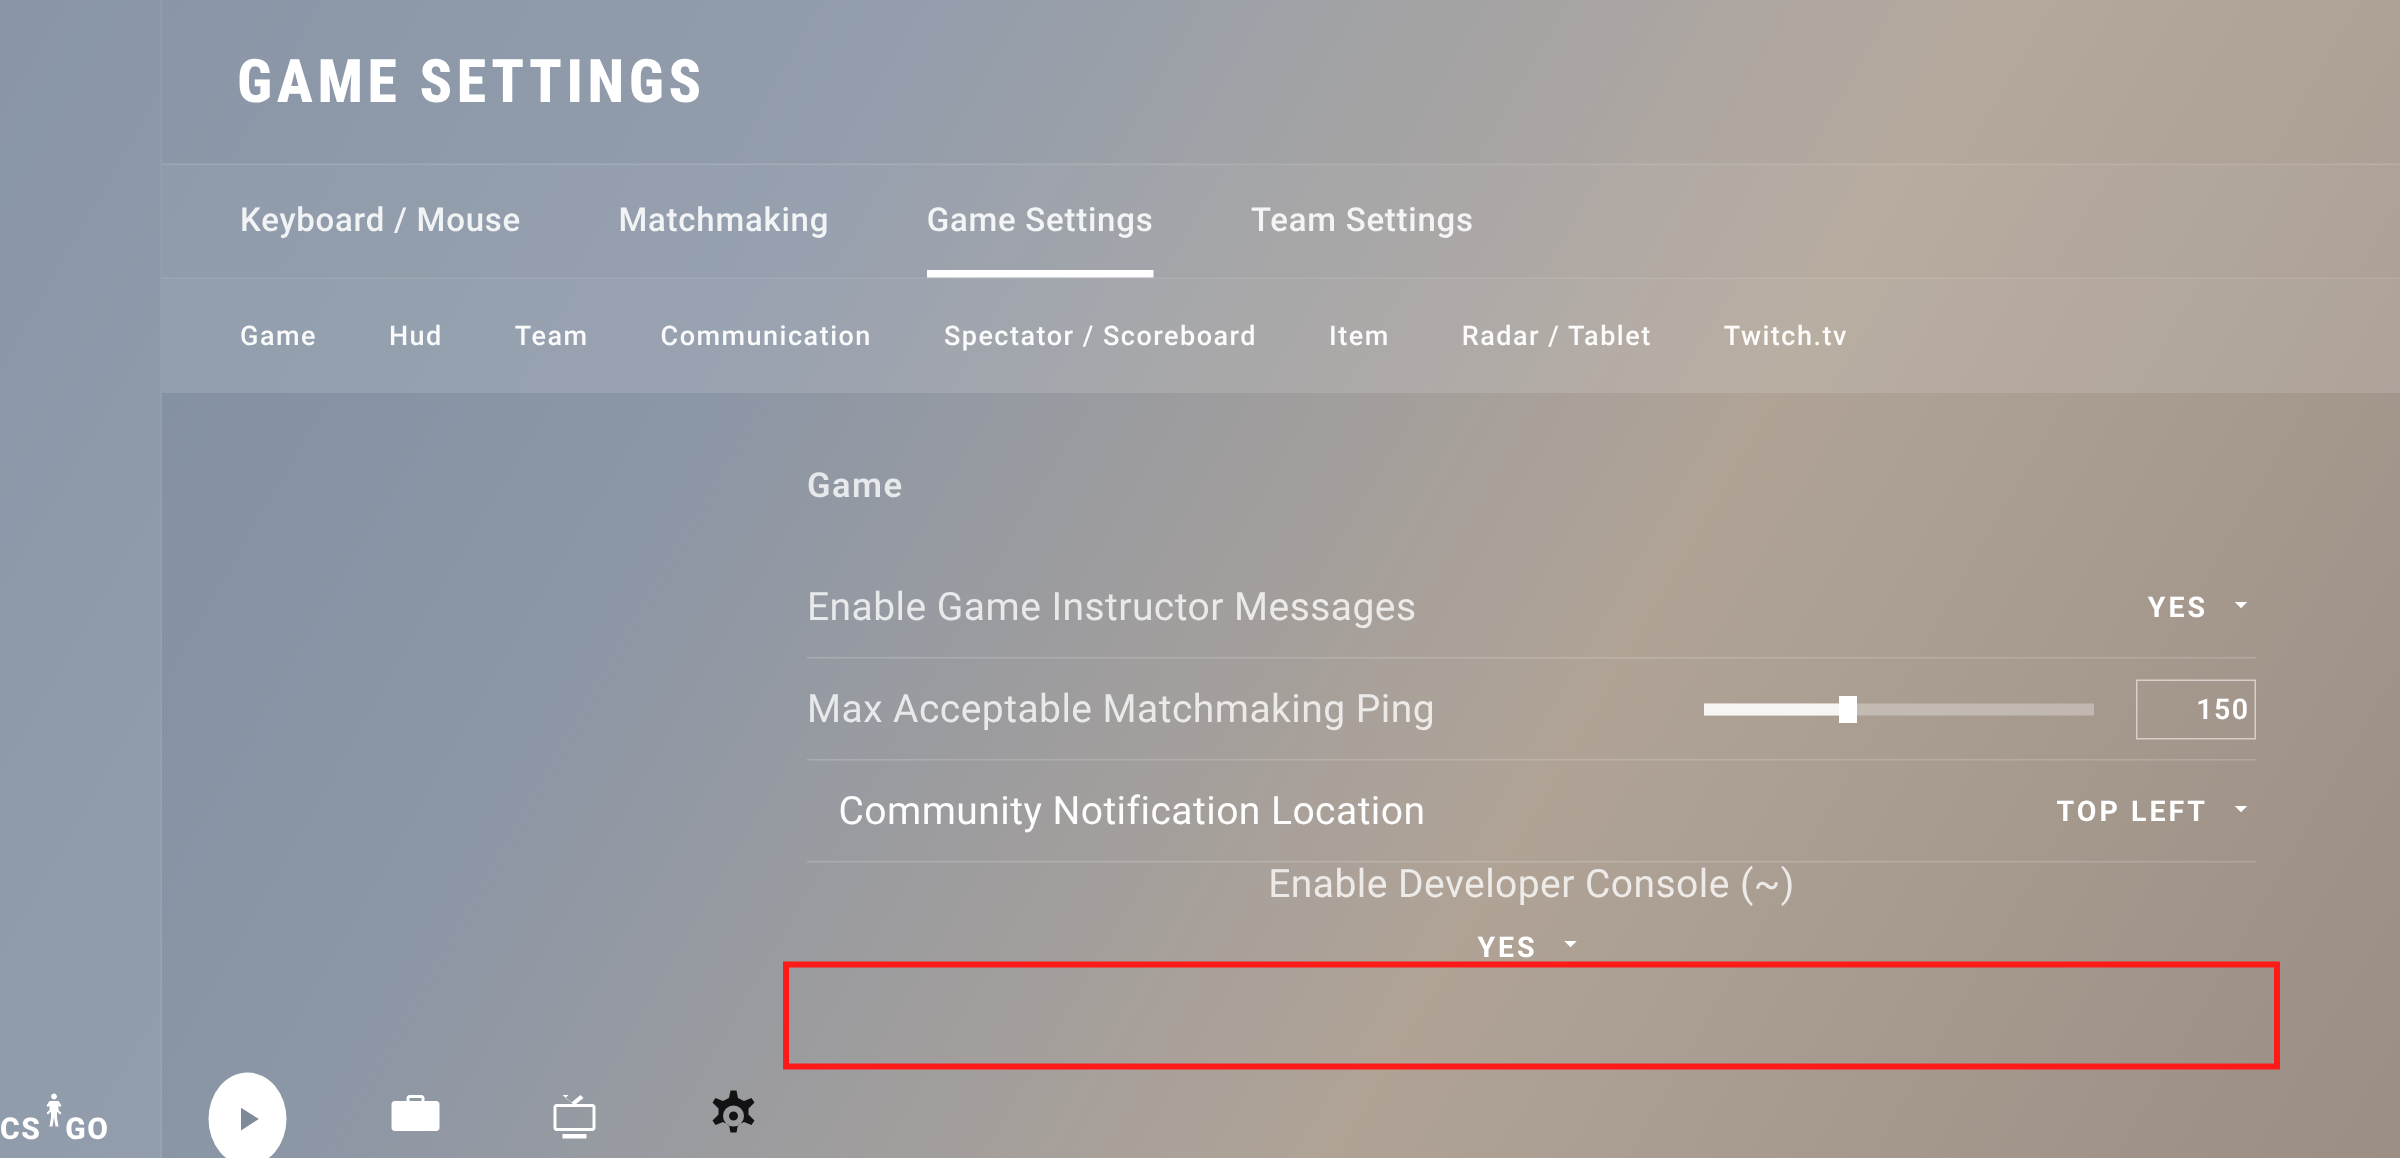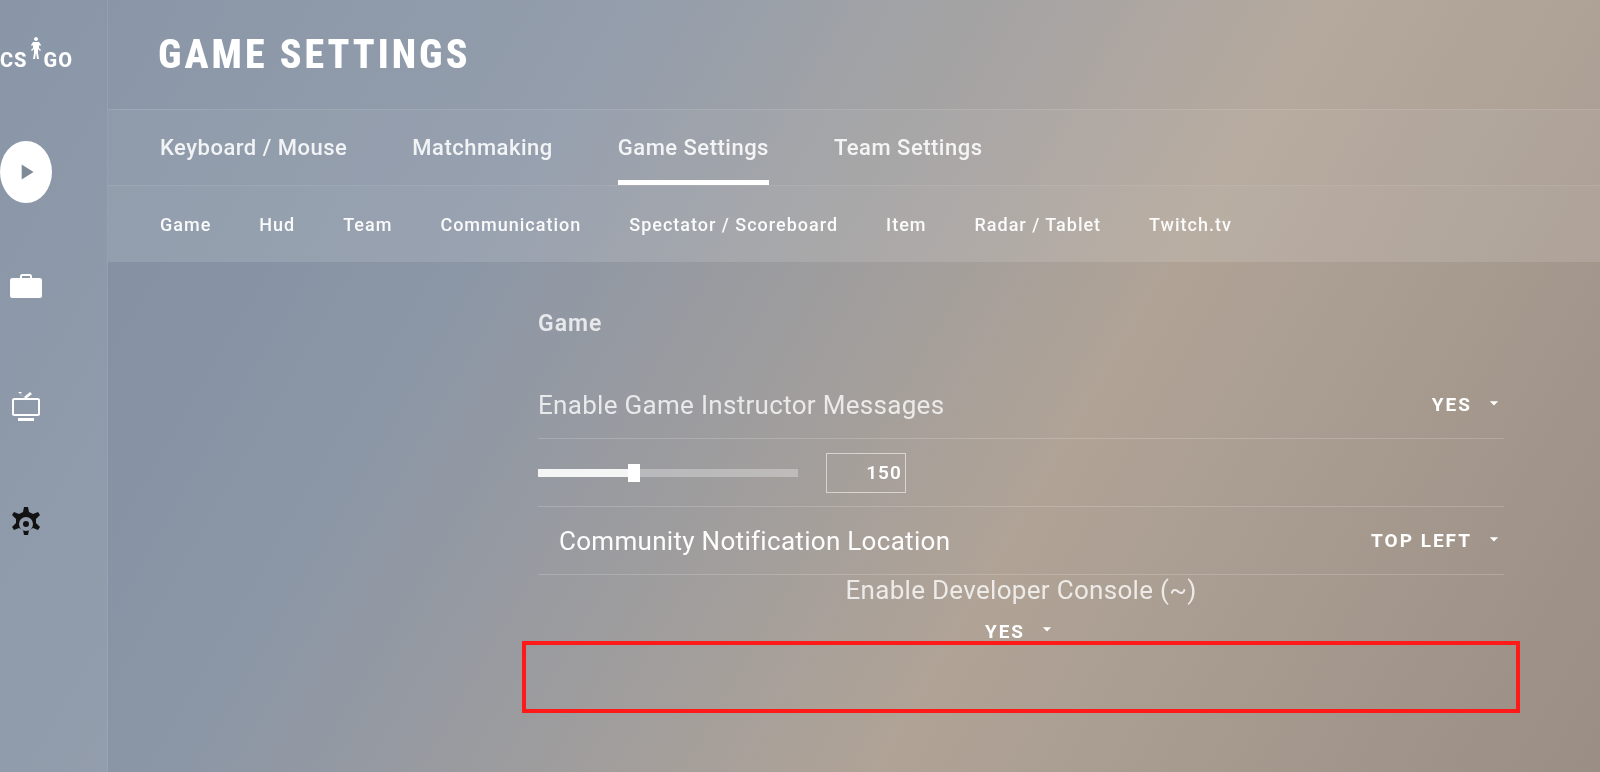--- a/index.html
+++ b/index.html
@@ -9,22 +9,22 @@
     background: linear-gradient(120deg, #808ea0 0%, #8b96a6 30%, #b0a396 65%, #9a8e85 100%);
     color: #ffffff;
     position: relative;
   }
   .app { display: flex; width: 100%; height: 100%; }
   .sidebar {
     width: 108px;
     height: 100%;
     background: rgba(255,255,255,0.08);
     display: flex;
-    flex-direction: column;
-    align-items: flex-start;
+    flex-direction: row;
+    align-items: flex-end;
     padding-top: 40px;
     gap: 66px;
     border-right: 1px solid rgba(255,255,255,0.08);
   }
   .logo {
     font-weight: 800;
     font-size: 20px;
     letter-spacing: 1px;
     color: #ffffff;
     display: flex;
@@ -252,20 +252,21 @@
           <div class="row">
             <div class="row-label">Enable Game Instructor Messages</div>
             <div class="row-control">
               <span class="dropdown-val">YES</span>
               <span class="chevron"><svg viewBox="0 0 24 24">
                   <path d="M7 10l5 5 5-5z"></path>
                 </svg></span>
             </div>
           </div>
           <div class="row">
+            <div class="row-label">Max Acceptable Matchmaking Ping</div>
             <div class="row-control">
               <div class="slider">
                 <div class="slider-fill" style="width: 37%;"></div>
                 <div class="slider-thumb" style="left: 37%;"></div>
               </div>
               <div class="numbox">150</div>
             </div>
           </div>
           <div class="row bright">
             <div class="row-label">Community Notification Location</div>

